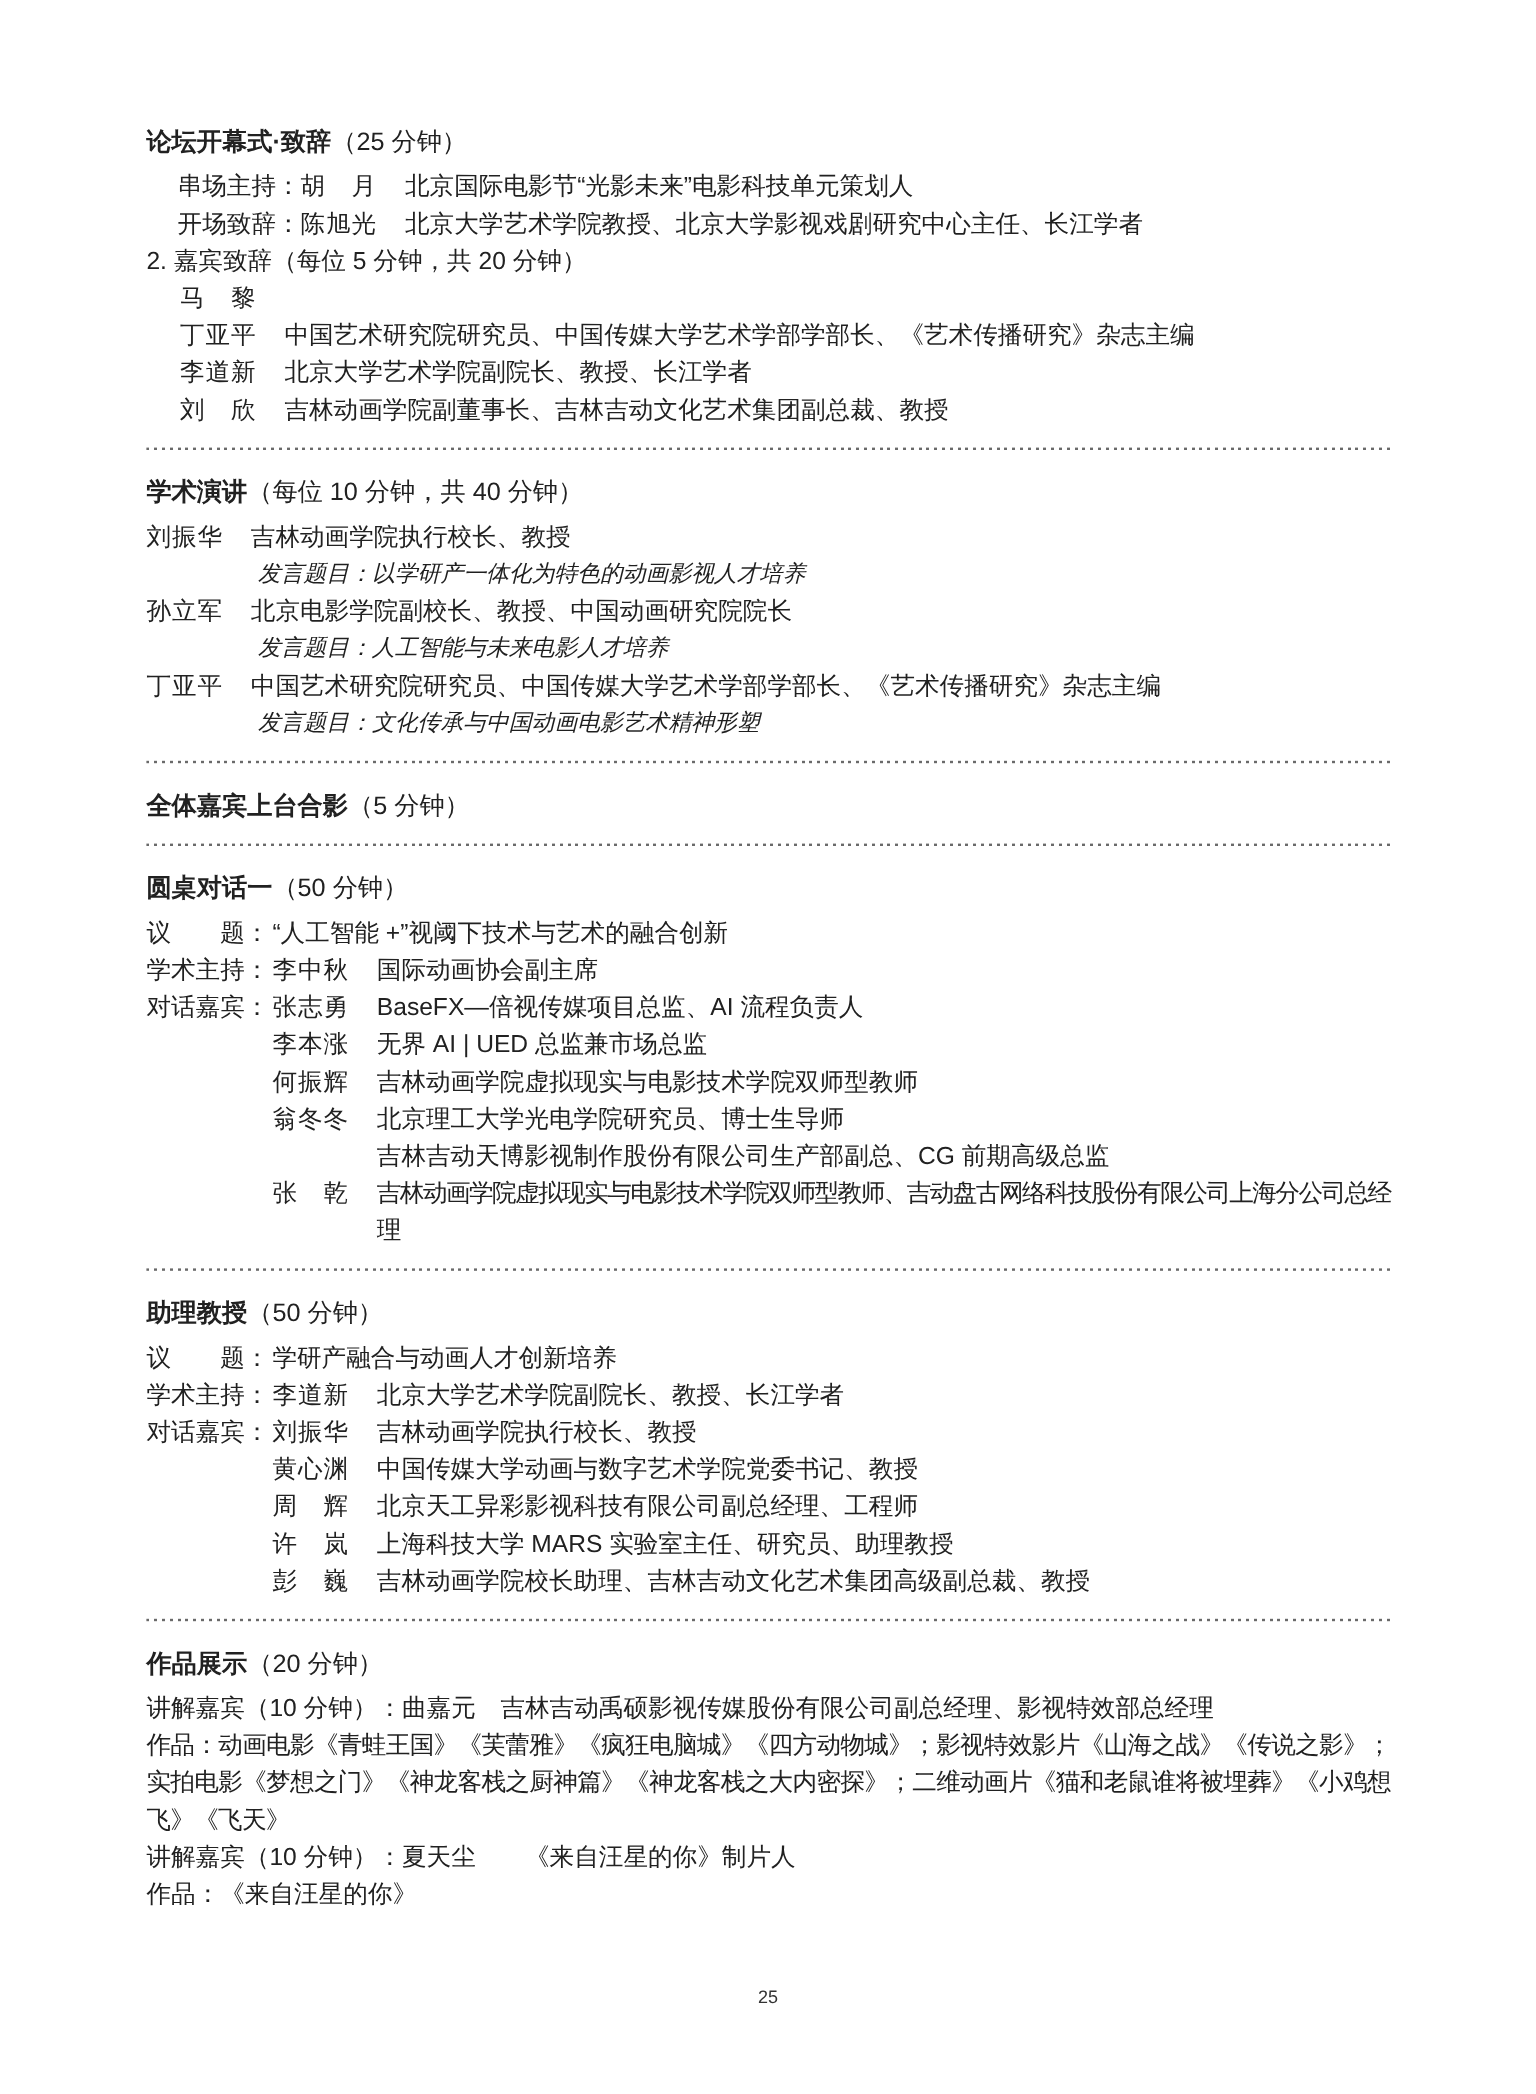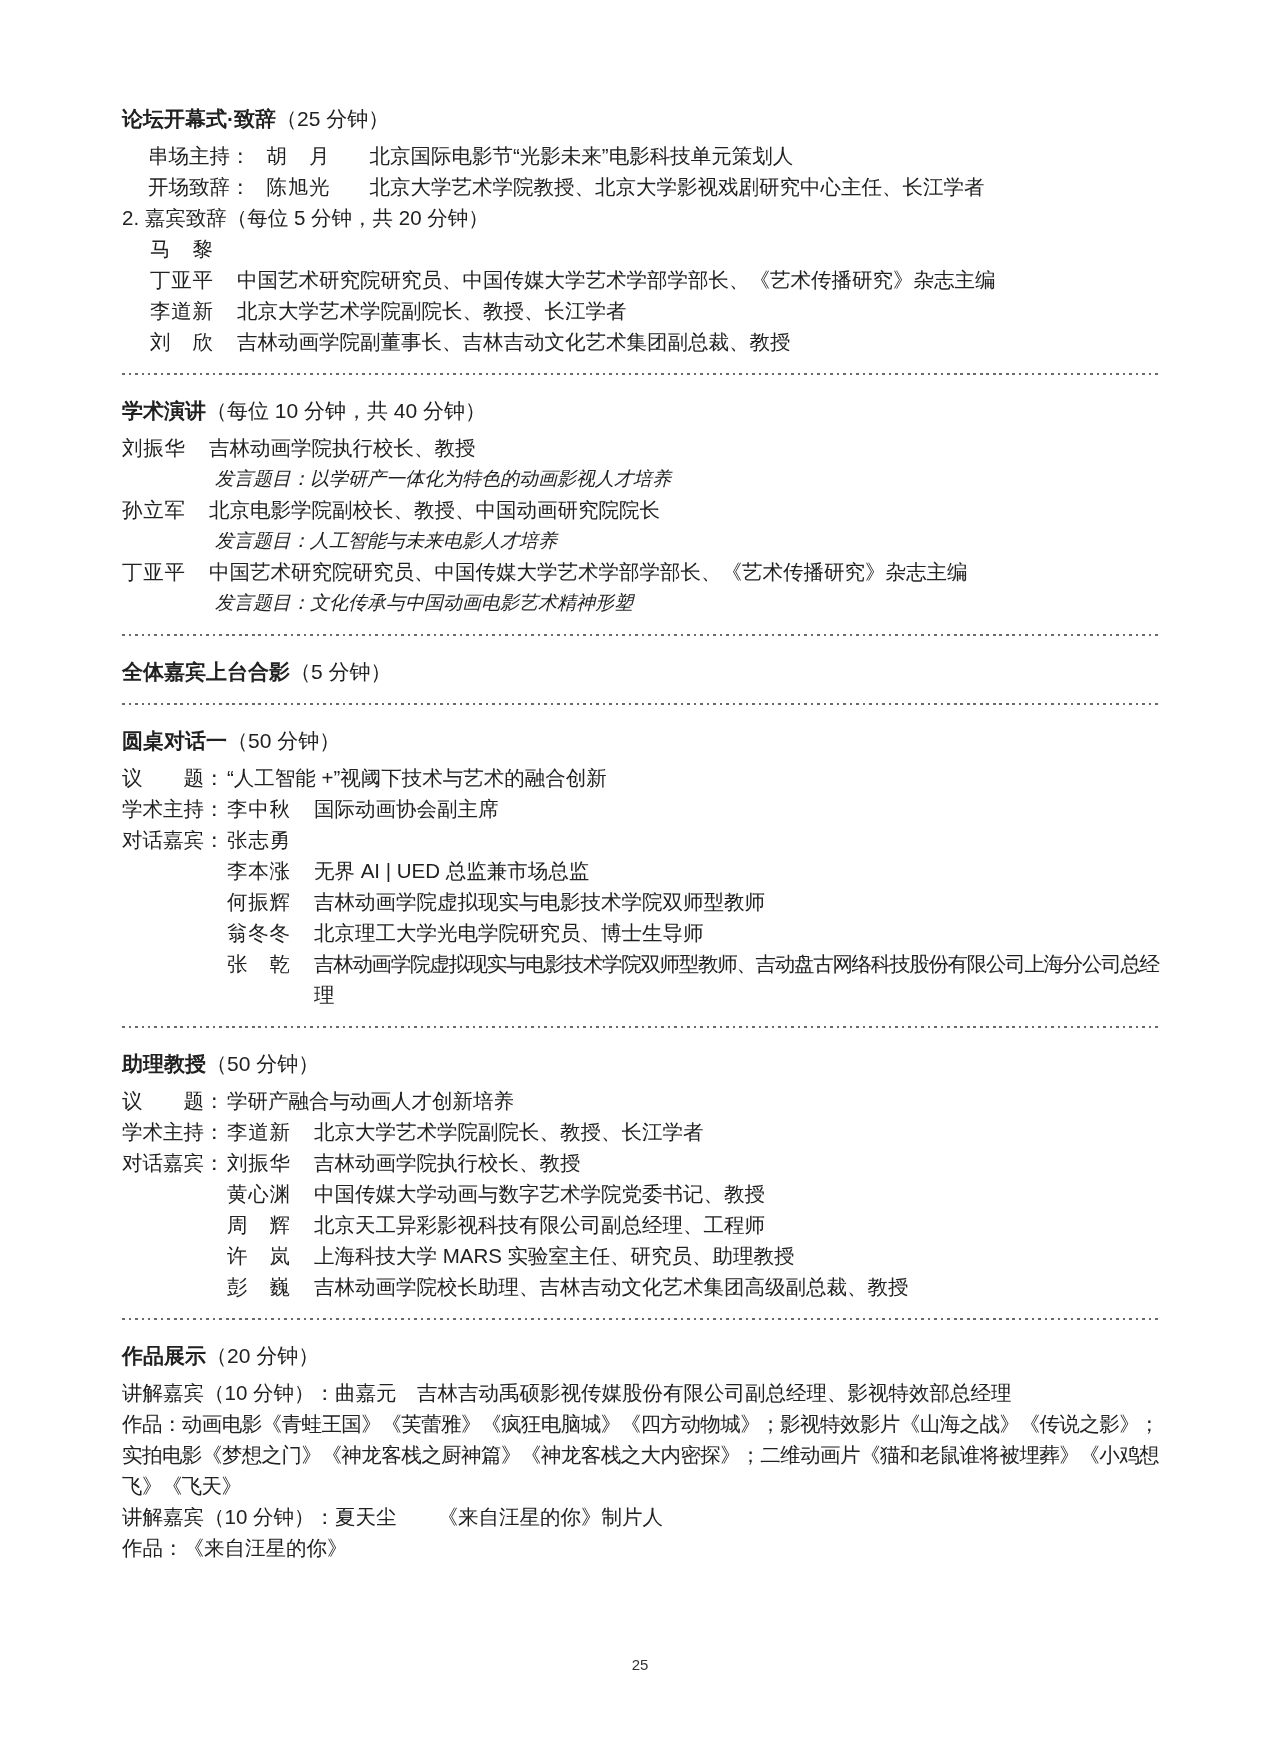--- a/index.html
+++ b/index.html
@@ -36,21 +36,21 @@
   .row.justify .txt { text-align: justify; letter-spacing: -0.6px; }
   .lbl { flex: 0 0 auto; white-space: pre; }
   .rt .lbl { flex: 0 0 105px; }
   .nm {
     flex: 0 0 63px;
     margin-right: 24px;
     text-align: justify;
     text-align-last: justify;
   }
   .ds { flex: 1 1 auto; min-width: 0; }
-  .labeled { padding-left: 26px; gap: 16px; }
+  .labeled { padding-left: 26px; }
   .guest   { padding-left: 28px; }
   .rt-cont { padding-left: 192px; }
   .tight .ds { letter-spacing: -1.3px; }
   .topic {
     padding-left: 93px;
     font-family: "Liberation Serif", serif;
     font-style: italic;
     font-size: 19px;
     color: #1f1f1f;
   }
@@ -141,35 +141,39 @@
         <span class="ds">“人工智能 +”视阈下技术与艺术的融合创新</span>
       </div>
       <div class="row rt">
         <span class="lbl">学术主持：</span>
         <span class="nm">李中秋</span>
         <span class="ds">国际动画协会副主席</span>
       </div>
       <div class="row rt">
         <span class="lbl">对话嘉宾：</span>
         <span class="nm">张志勇</span>
+        <span class="ds">BaseFX—倍视传媒项目总监、AI 流程负责人</span>
       </div>
       <div class="row rt">
         <span class="lbl"></span>
         <span class="nm">李本涨</span>
         <span class="ds">无界 AI | UED 总监兼市场总监</span>
       </div>
       <div class="row rt">
         <span class="lbl"></span>
         <span class="nm">何振辉</span>
         <span class="ds">吉林动画学院虚拟现实与电影技术学院双师型教师</span>
       </div>
       <div class="row rt">
         <span class="lbl"></span>
         <span class="nm">翁冬冬</span>
         <span class="ds">北京理工大学光电学院研究员、博士生导师</span>
+      </div>
+      <div class="row rt-cont">
+        <span class="ds">吉林吉动天博影视制作股份有限公司生产部副总、CG 前期高级总监</span>
       </div>
       <div class="row rt tight">
         <span class="lbl"></span>
         <span class="nm">张乾</span>
         <span class="ds">吉林动画学院虚拟现实与电影技术学院双师型教师、吉动盘古网络科技股份有限公司上海分公司总经理</span>
       </div>
     </section>
     <div class="divider"></div>
     <section class="sec">
       <h2 class="sec-head"><span class="t">助理教授</span><span class="dur">（50 分钟）</span></h2>

